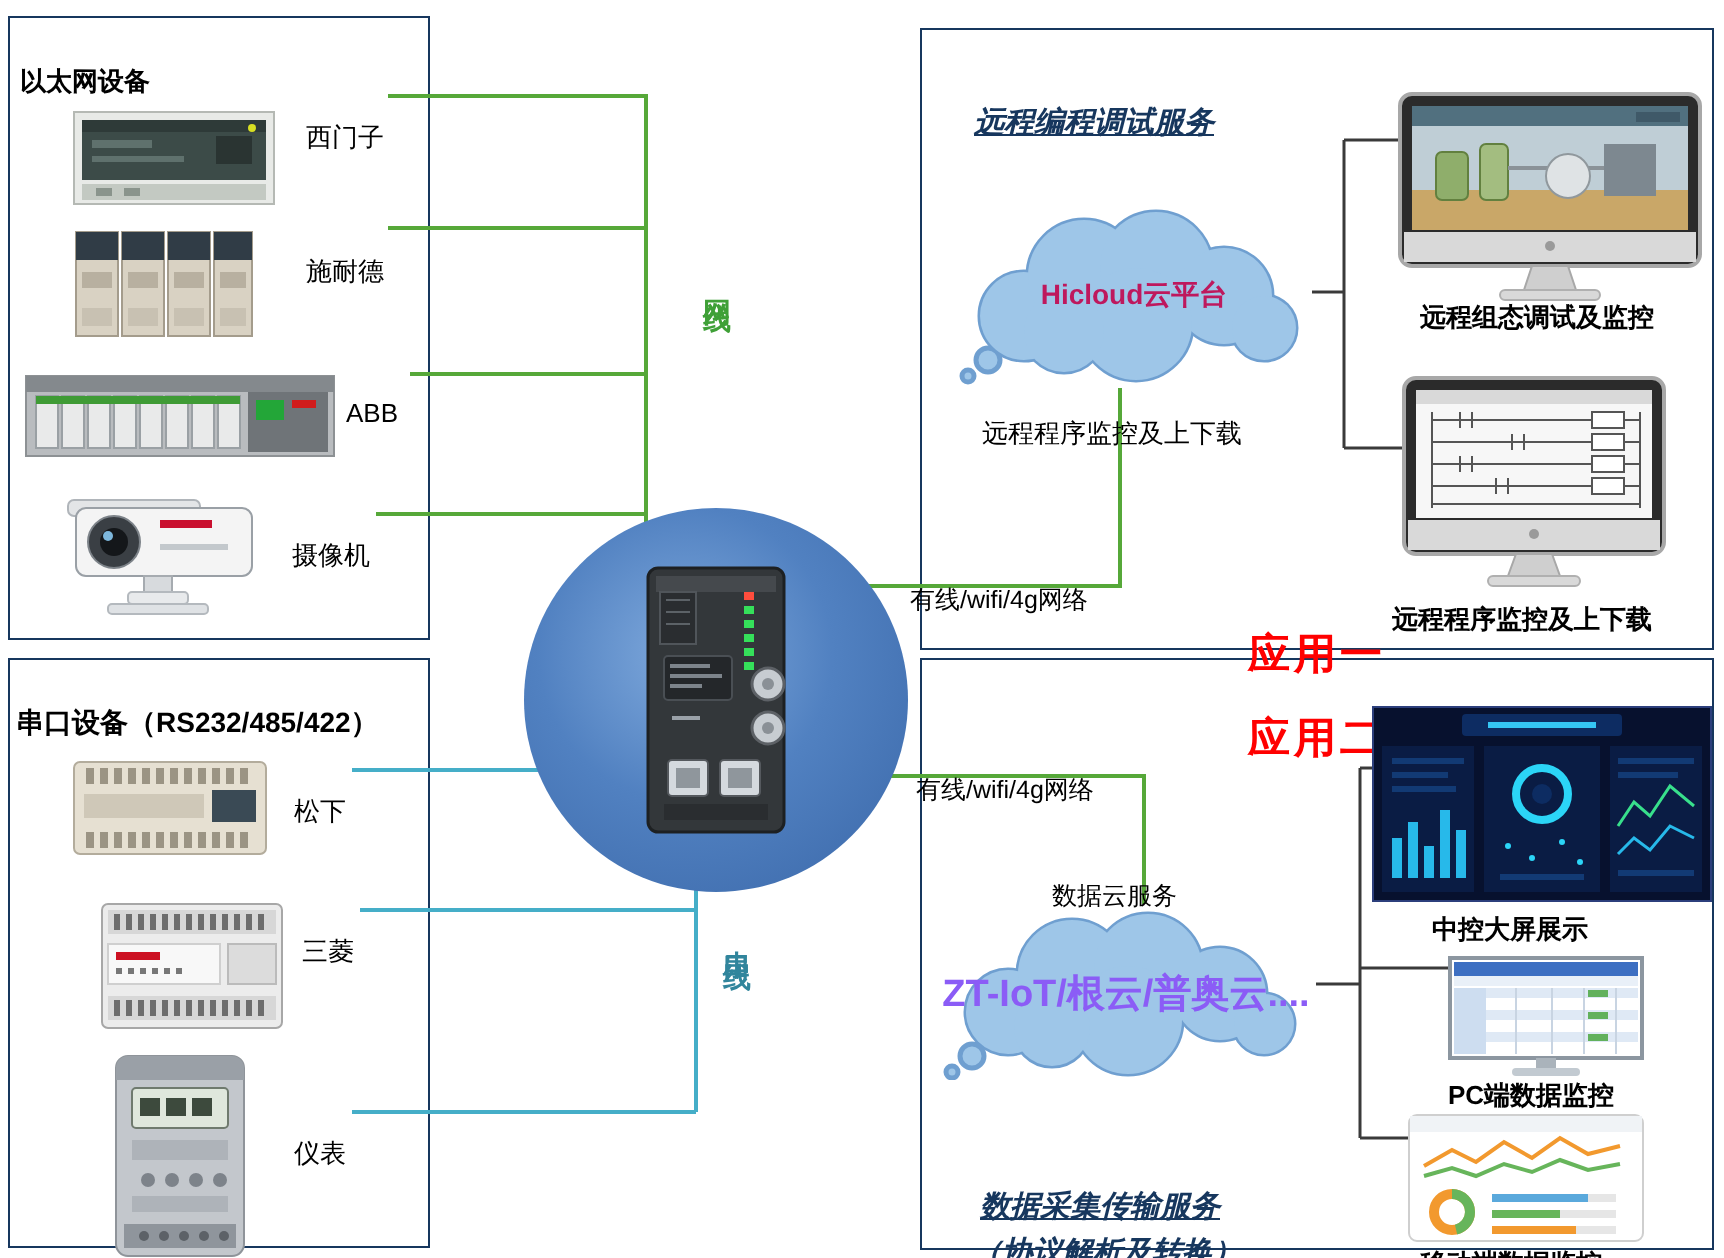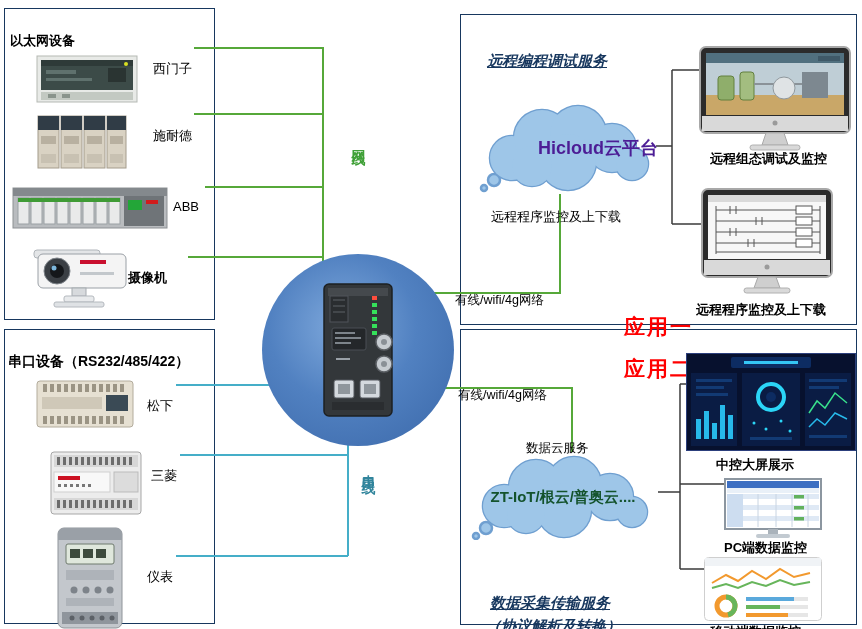--- a/index.html
+++ b/index.html
@@ -21,22 +21,22 @@
   .v-green { color:#3fa037; }
   .v-teal  { color:#31859c; }
 
   .ellipse { width:192px; height:192px; border-radius:50%;
              background:radial-gradient(circle at 42% 38%, #7fa9dc 0%, #5181c1 45%, #3a67a8 100%);
              display:flex; align-items:center; justify-content:center; }
 
   .cloud-wrap { position:absolute; z-index:3; }
   .cloud-text { position:absolute; left:0; right:0; top:52%; transform:translateY(-50%);
                 text-align:center; font-weight:bold; }
-  .cloud-text.navy { color:#4c1d95; font-size:18px;text-align:right; }
-  .cloud-text.green { color:#14532d; font-size:15px; }
+  .cloud-text.navy { color:#be185d; font-size:14px; }
+  .cloud-text.green { color:#8b5cf6; font-size:19px; }
 </style>
 </head>
 <body>
 
 <div id="canvas">
 
   <div class="box" style="left:4px; top:8px; width:211px; height:312px;"></div>
   <div class="box" style="left:4px; top:329px; width:211px; height:295px;"></div>
   <div class="box" style="left:460px; top:14px; width:397px; height:311px;"></div>
   <div class="box" style="left:460px; top:329px; width:397px; height:296px;"></div>
@@ -141,21 +141,21 @@
       <circle cx="33" cy="25" r="13" fill="#3a3f44" stroke="#7d8389"></circle>
       <circle cx="33" cy="25" r="7" fill="#14171a"></circle>
       <circle cx="30" cy="22" r="2.5" fill="#8fd4ff" opacity="0.85"></circle>
       <rect x="56" y="14" width="26" height="4" fill="#c9102f"></rect>
       <rect x="56" y="26" width="34" height="3" fill="#c3c8cc"></rect>
       <rect x="48" y="42" width="14" height="8" fill="#d7dadd" stroke="#a6abb0"></rect>
       <rect x="40" y="50" width="30" height="6" rx="2" fill="#e8eaec" stroke="#b4b9be"></rect>
       <rect x="30" y="56" width="50" height="5" rx="2" fill="#dfe2e5" stroke="#b4b9be"></rect>
     </svg>
   </div>
-  <div class="content dev-label" style="left:128px; top:249px;font-weight:bold;">摄像机</div>
+  <div class="content dev-label" style="left:146px; top:249px;">摄像机</div>
 
   <div class="content box-title" style="left:8px; top:333px; font-size:14px;">串口设备（RS232/485/422）</div>
 
   <div class="content" style="left:36px; top:357px;">
     <svg width="98" height="54" viewBox="0 0 98 54">
       <rect x="1" y="4" width="96" height="46" rx="3" fill="#e6e0d2" stroke="#b3ac9c"></rect>
       <g fill="#9b9484">
         <rect x="7" y="7" width="4" height="8"></rect>
           <rect x="14" y="7" width="4" height="8"></rect>
           <rect x="21" y="7" width="4" height="8"></rect>

